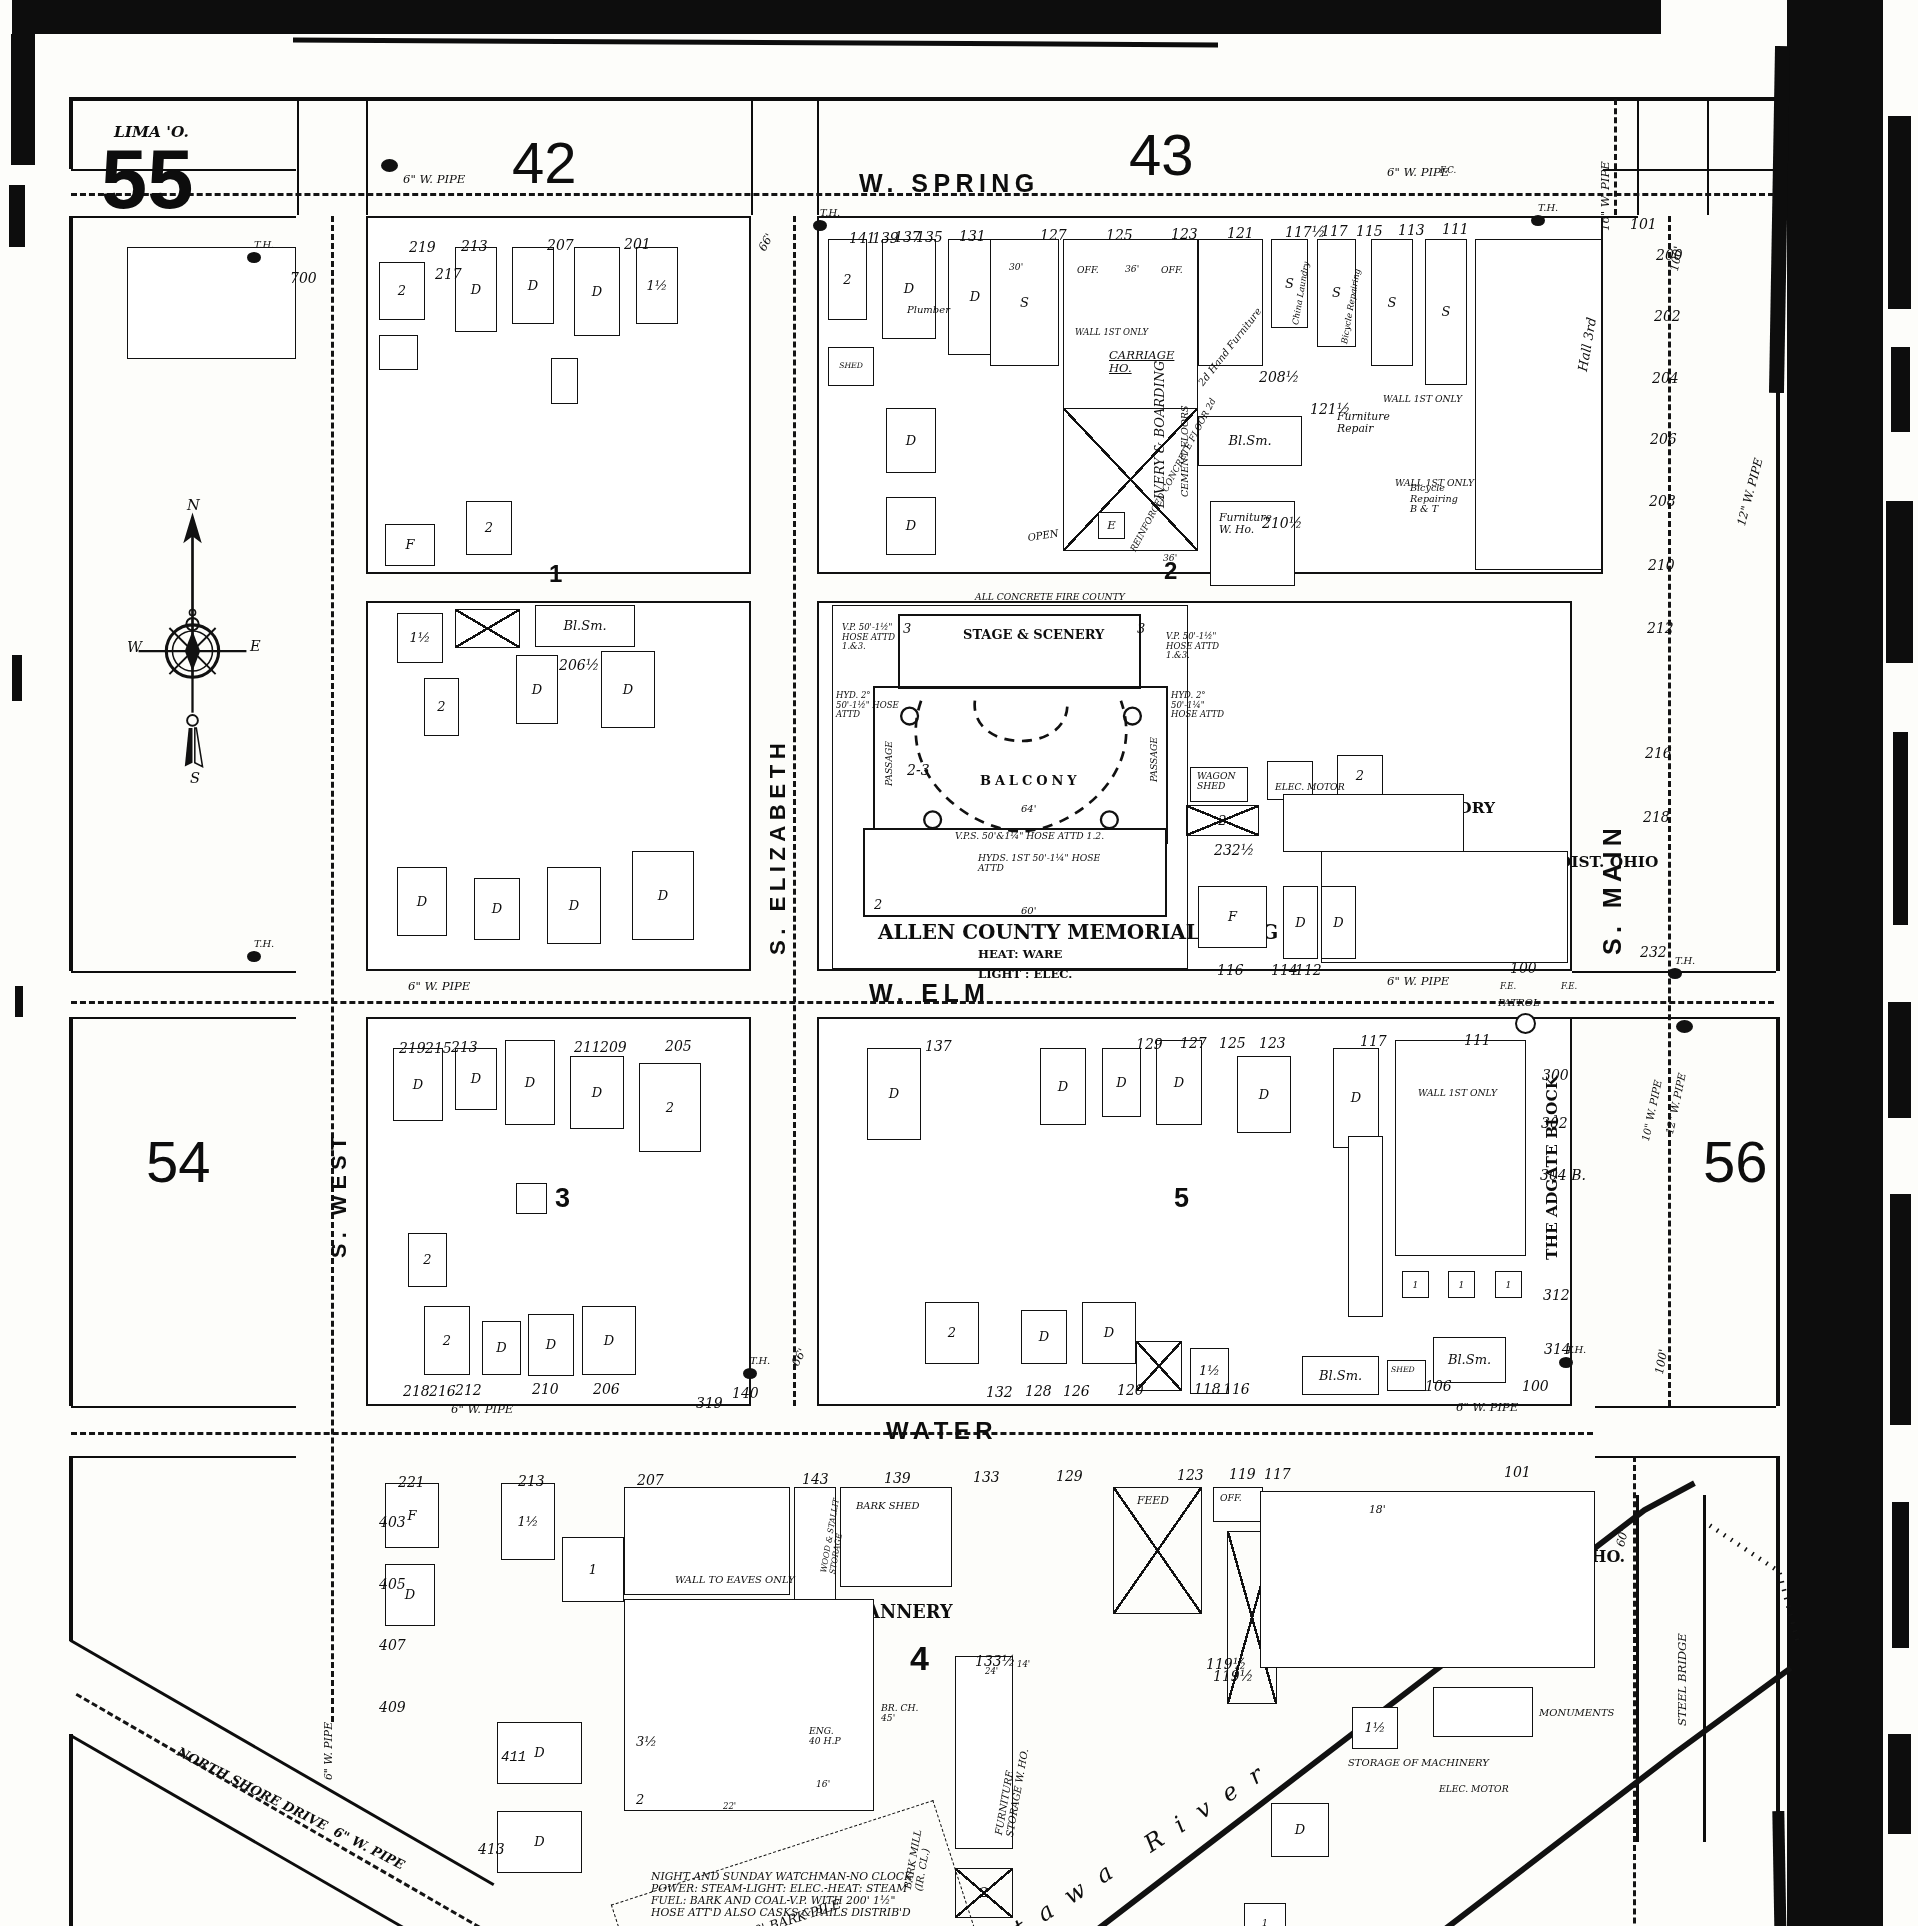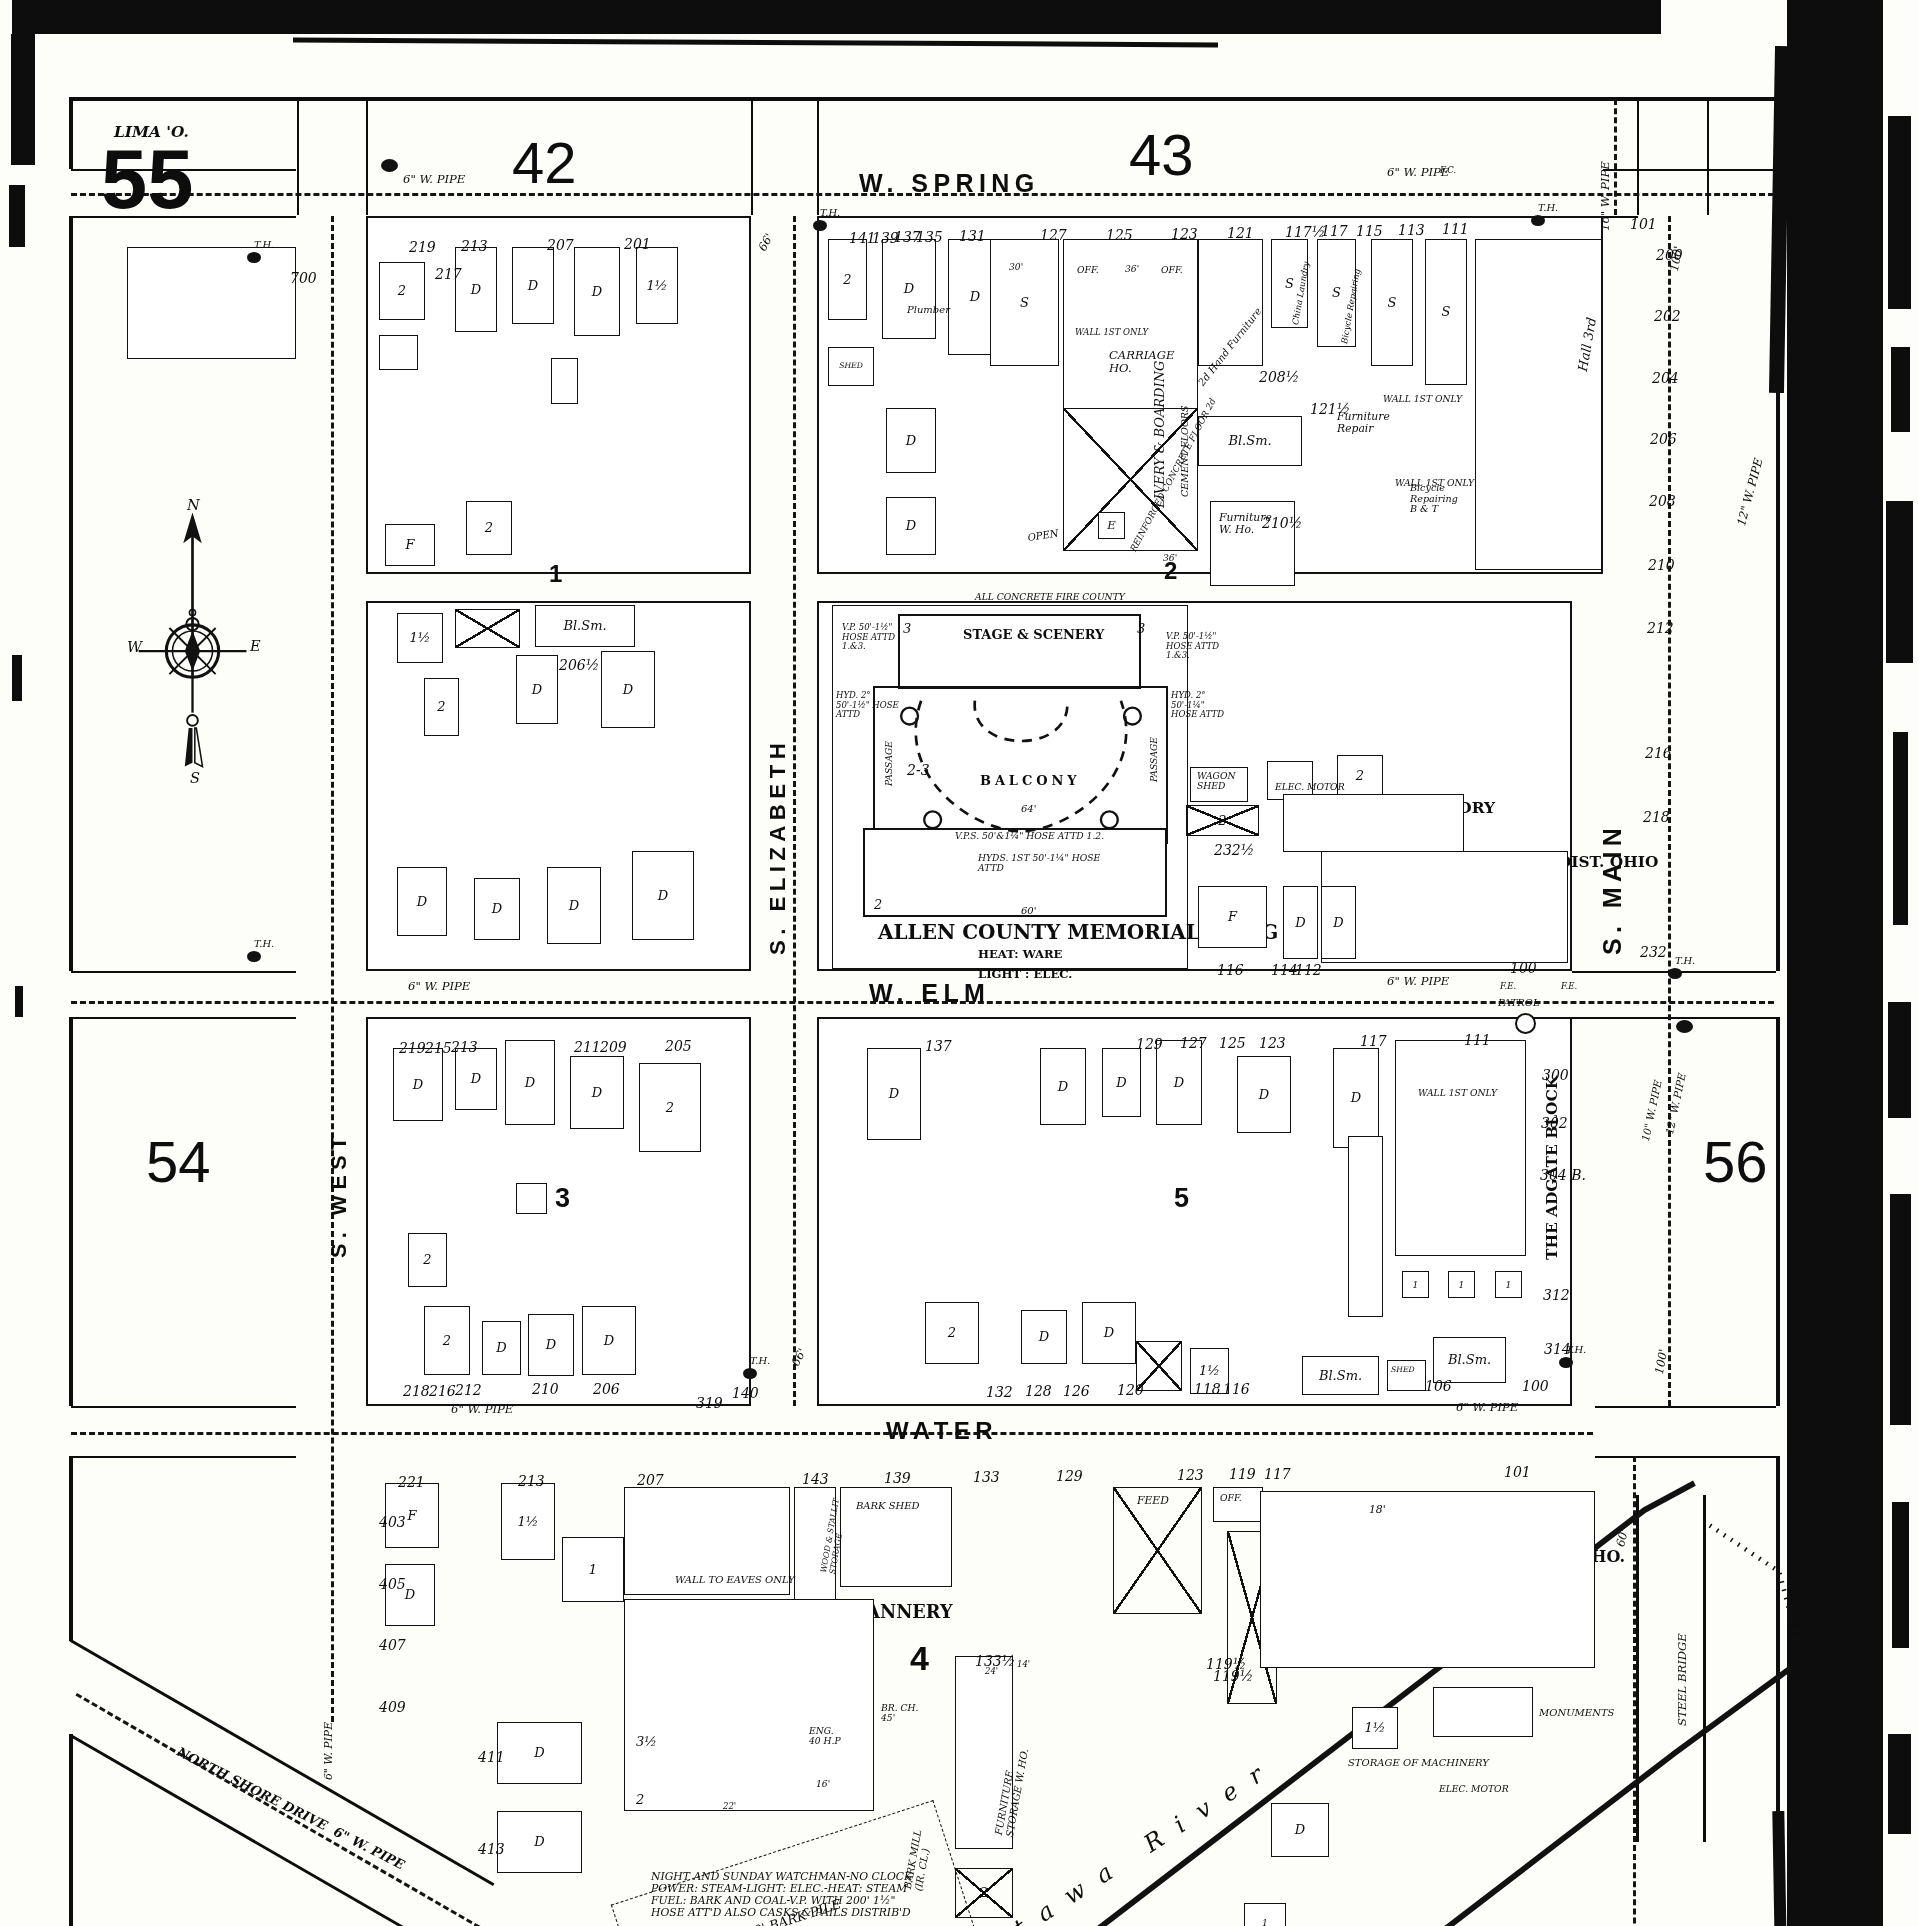--- a/index.html
+++ b/index.html
@@ -519,21 +519,21 @@
       <span class="hn" style="left: 973px; top: 1469px;">133</span>
       <span class="hn" style="left: 1056px; top: 1468px;">129</span>
       <span class="hn" style="left: 1177px; top: 1467px;">123</span>
       <span class="hn" style="left: 1229px; top: 1466px;">119</span>
       <span class="hn" style="left: 1264px; top: 1466px;">117</span>
       <span class="hn" style="left: 1504px; top: 1464px;">101</span>
       <span class="hn r" style="left: 379px; top: 1514px; text-align: right;">403</span>
       <span class="hn r" style="left: 379px; top: 1576px;">405</span>
       <span class="hn r" style="left: 379px; top: 1637px;">407</span>
       <span class="hn r" style="left: 379px; top: 1699px;">409</span>
-      <span class="hn r" style="left: 478px; top: 1749px;">411</span>
+      <span class="hn r" style="left: 501px; top: 1749px; font-family: Liberation Mono, monospace;">411</span>
       <span class="hn r" style="left: 478px; top: 1841px;">413</span>
       <span class="hn r" style="left: 1542px; top: 1067px;">300</span>
       <span class="hn r" style="left: 1541px; top: 1115px;">302</span>
       <span class="hn r" style="left: 1540px; top: 1167px;">304 B.</span>
       <span class="hn r" style="left: 1543px; top: 1287px;">312</span>
       <span class="hn r" style="left: 1544px; top: 1341px;">314</span>
       <span class="hn r" style="left: 1213px; top: 1668px;">119½</span>
       <span class="hn" style="left: 1310px; top: 401px;">121½</span>
       <span class="hn" style="left: 1259px; top: 369px;">208½</span>
       <span class="hn" style="left: 1262px; top: 515px;">210½</span>
@@ -575,21 +575,21 @@
       <span class="note" style="left: 1291px; top: 324px; font-size: 8.5px; transform: rotate(-80deg);">China Laundry</span>
       <span class="note" style="left: 1340px; top: 343px; font-size: 8.5px; transform: rotate(-80deg);">Bicycle Repairing</span>
       <span class="note" style="left: 1410px; top: 483px; font-size: 9.6px;">Bicycle
 Repairing
 B &amp; T</span>
       <span class="note" style="left: 1337px; top: 411px; font-size: 10.8px;">Furniture
 Repair</span>
       <span class="note" style="left: 1219px; top: 512px; font-size: 10.8px;">Furniture
 W. Ho.</span>
       <span class="note" style="left: 907px; top: 304px; font-size: 10px;">Plumber</span>
-      <span class="note" style="left: 1109px; top: 349px; font-size: 11.6px;">CARRIAGE
+      <span class="note" style="left: 1109px; top: 349px; font-size: 11.6px; text-decoration: underline;">CARRIAGE
 HO.</span>
       <span class="note" style="left: 1153px; top: 508px; font-size: 13px; transform: rotate(-90deg);">LIVERY &amp; BOARDING</span>
       <span class="note" style="left: 1180px; top: 497px; font-size: 9.6px; transform: rotate(-90deg);">CEMENT FLOORS</span>
       <span class="note" style="left: 1129px; top: 549px; font-size: 8.9px; transform: rotate(-62deg);">REINFORCED CONCRETE FLOOR 2d</span>
       <span class="note" style="left: 1077px; top: 265px; font-size: 9.2px;">OFF.</span>
       <span class="note" style="left: 1161px; top: 265px; font-size: 9.2px;">OFF.</span>
       <span class="note" style="left: 1125px; top: 264px; font-size: 9.2px;">36'</span>
       <span class="note" style="left: 1009px; top: 262px; font-size: 9.2px;">30'</span>
       <span class="note" style="left: 1163px; top: 553px; font-size: 9.2px;">36'</span>
       <span class="note" style="left: 1440px; top: 166px; font-size: 8.5px;">F.C.</span>

